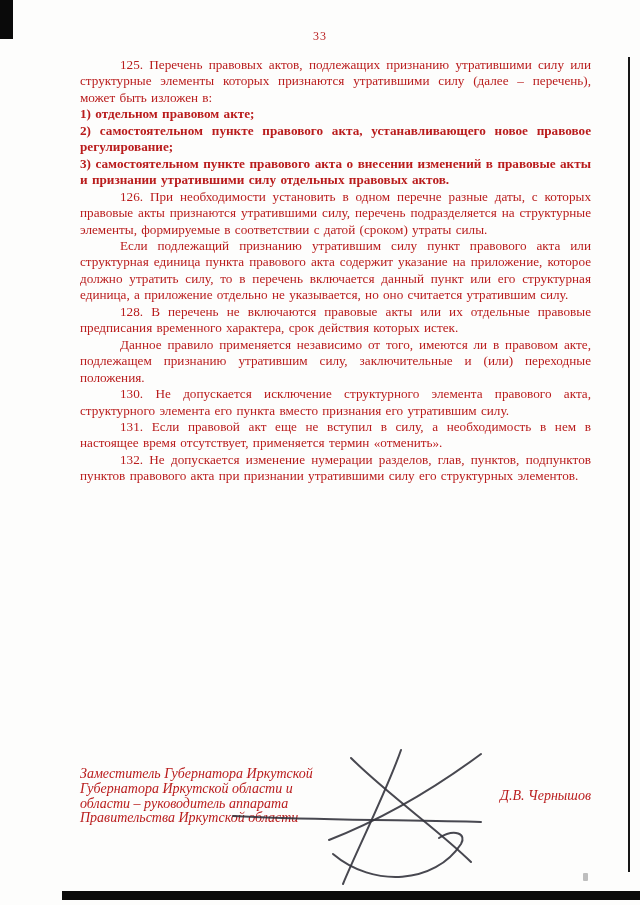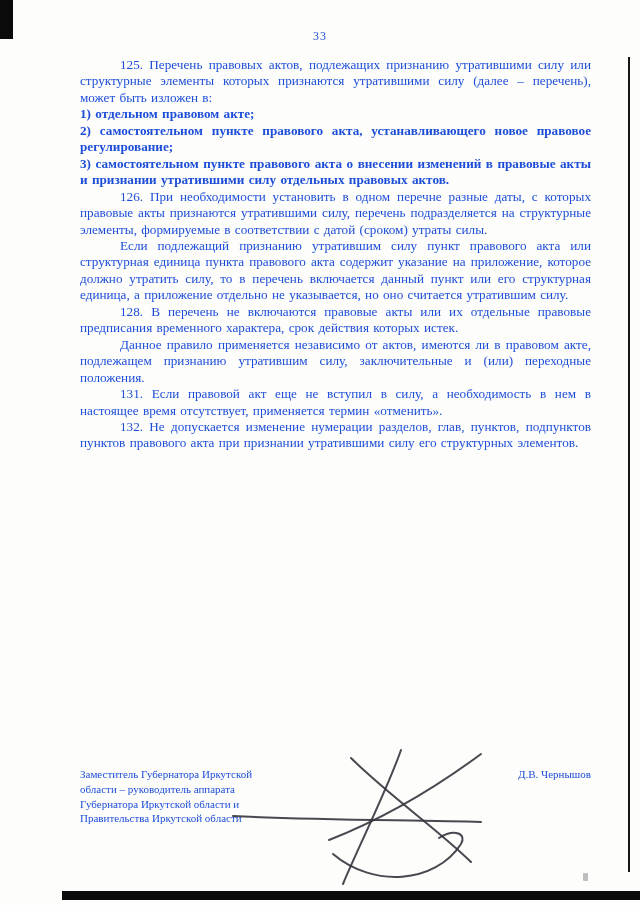--- a/index.html
+++ b/index.html
@@ -7,21 +7,21 @@
     padding: 0;
     background: #e8e8e6;
   }
   .page {
     position: relative;
     width: 640px;
     height: 905px;
     background: #fdfdfc;
     overflow: hidden;
     font-family: "Liberation Serif", serif;
-    color: #1d4ed8;
+    color: #b91c1c;
   }
   .page-number {
     position: absolute;
     top: 29px;
     left: 0;
     width: 640px;
     text-align: center;
     font-size: 12px;
     letter-spacing: 1px;
   }
@@ -43,23 +43,24 @@
     text-indent: 0;
     font-weight: bold;
   }
   .signature-block {
     position: absolute;
     left: 80px;
     top: 767px;
     width: 511px;
     display: flex;
     justify-content: space-between;
-    align-items: flex-start;
-    font-size: 11px;
+    align-items: center;
+    font-size: 14px;
     line-height: 14.8px;
+    font-style: italic;
   }
   .sig-title {
     width: 270px;
   }
   .sig-name {
     white-space: nowrap;
     padding-bottom: 1px;
   }
   .signature-scrawl {
     position: absolute;
@@ -120,30 +121,31 @@
   <div class="page-number">33</div>
 
   <main class="content">
     <p class="para">125. Перечень правовых актов, подлежащих признанию утратившими силу или структурные элементы которых признаются утратившими силу (далее – перечень), может быть изложен в:</p>
     <p class="para no-indent">1) отдельном правовом акте;</p>
     <p class="para no-indent">2) самостоятельном пункте правового акта, устанавливающего новое правовое регулирование;</p>
     <p class="para no-indent">3) самостоятельном пункте правового акта о внесении изменений в правовые акты и признании утратившими силу отдельных правовых актов.</p>
     <p class="para">126. При необходимости установить в одном перечне разные даты, с которых правовые акты признаются утратившими силу, перечень подразделяется на структурные элементы, формируемые в соответствии с датой (сроком) утраты силы.</p>
     <p class="para">Если подлежащий признанию утратившим силу пункт правового акта или структурная единица пункта правового акта содержит указание на приложение, которое должно утратить силу, то в перечень включается данный пункт или его структурная единица, а приложение отдельно не указывается, но оно считается утратившим силу.</p>
     <p class="para">128. В перечень не включаются правовые акты или их отдельные правовые предписания временного характера, срок действия которых истек.</p>
-    <p class="para">Данное правило применяется независимо от актов, имеются ли в правовом акте, подлежащем признанию утратившим силу, заключительные и (или) переходные положения.</p>
+    <p class="para">Данное правило применяется независимо от того, имеются ли в правовом акте, подлежащем признанию утратившим силу, заключительные и (или) переходные положения.</p>
+    <p class="para">130. Не допускается исключение структурного элемента правового акта, структурного элемента его пункта вместо признания его утратившим силу.</p>
     <p class="para">131. Если правовой акт еще не вступил в силу, а необходимость в нем в настоящее время отсутствует, применяется термин «отменить».</p>
     <p class="para">132. Не допускается изменение нумерации разделов, глав, пунктов, подпунктов пунктов правового акта при признании утратившими силу его структурных элементов.</p>
   </main>
 
   <div class="signature-block">
     <div class="sig-title">
       <div>Заместитель Губернатора Иркутской</div>
+      <div>Губернатора Иркутской области и</div>
       <div>области – руководитель аппарата</div>
-      <div>Губернатора Иркутской области и</div>
       <div>Правительства Иркутской области</div>
     </div>
     <div class="sig-name">Д.В. Чернышов</div>
   </div>
 
   <svg class="signature-scrawl" viewBox="0 0 285 150" aria-hidden="true">
     <path d="M 176 8 C 162 48, 132 108, 118 142"></path>
     <path d="M 126 16 C 162 52, 216 90, 246 120"></path>
     <path d="M 256 12 C 202 52, 150 80, 104 98"></path>
     <path d="M 8 74 C 90 78, 190 78, 256 80"></path>

